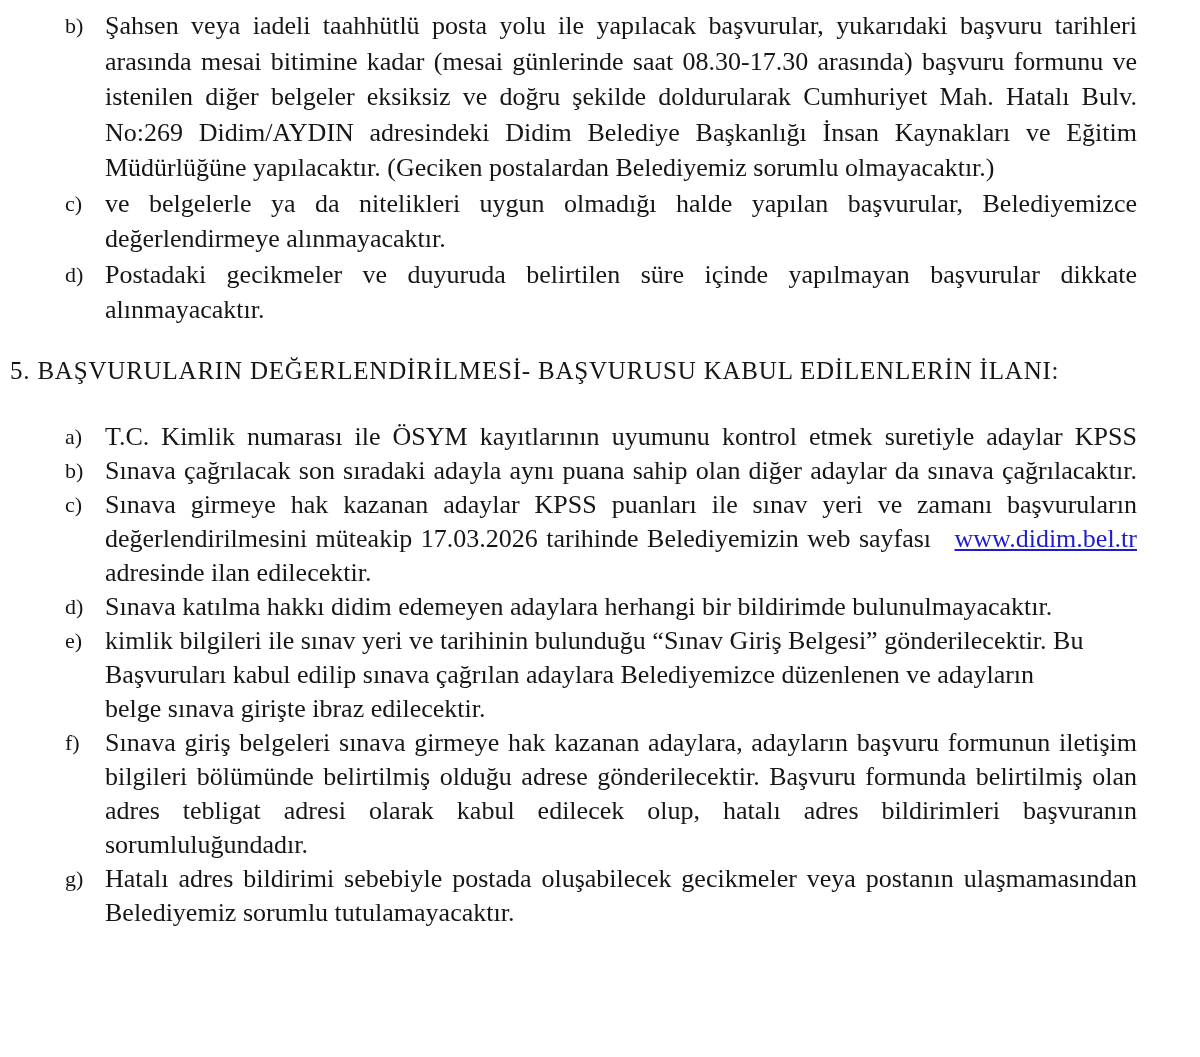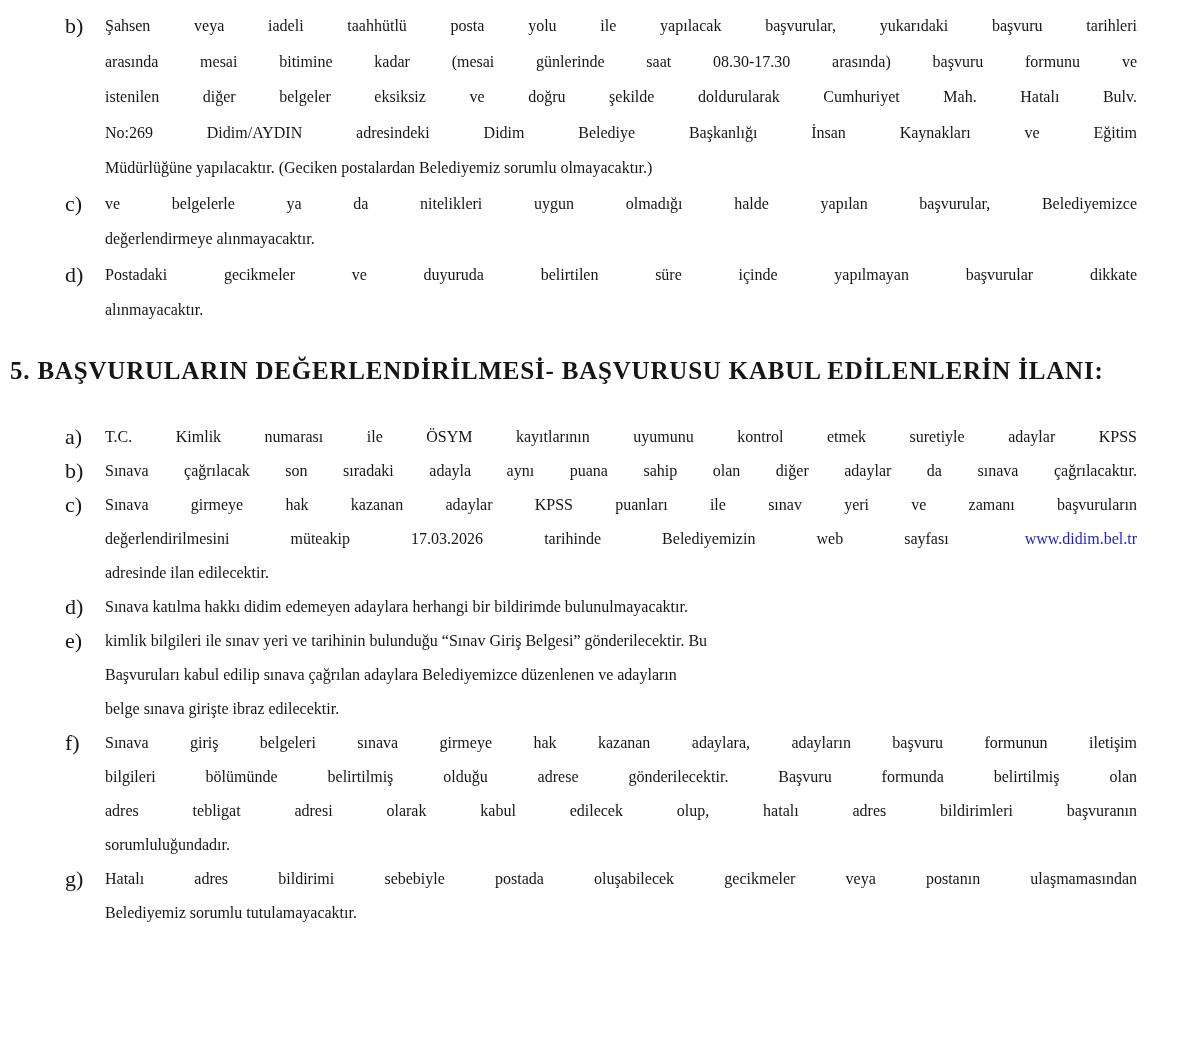--- a/index.html
+++ b/index.html
@@ -24,40 +24,41 @@
   .item{position:relative;}
   .marker{
     position:absolute;
     left:-40px;top:0;
     font-size:22px;
     line-height:inherit;
   }
   .top-list .item{line-height:35.5px;}
   .main-list .item{line-height:34px;}
   .line{
-    font-size:16px;
+    font-size:26px;
     white-space:nowrap;
   }
   .line.j{
     white-space:normal;
     text-align:justify;
     text-align-last:justify;
   }
   .heading{
     margin-top:26px;
     margin-left:-95px;   
     font-size:25px;
-    font-weight:bold;
+    font-weight:normal;
     letter-spacing:0.8px;
     line-height:34px;
     white-space:nowrap;
   }
   .main-list{margin-top:32px;}
   a.link{
     color:var(--link-color);
+    text-decoration:underline;
     cursor:pointer;
     margin-left:15px;
   }
 </style>
 </head>
 <body>
 
 <div class="page">
 
   <section class="list top-list">

